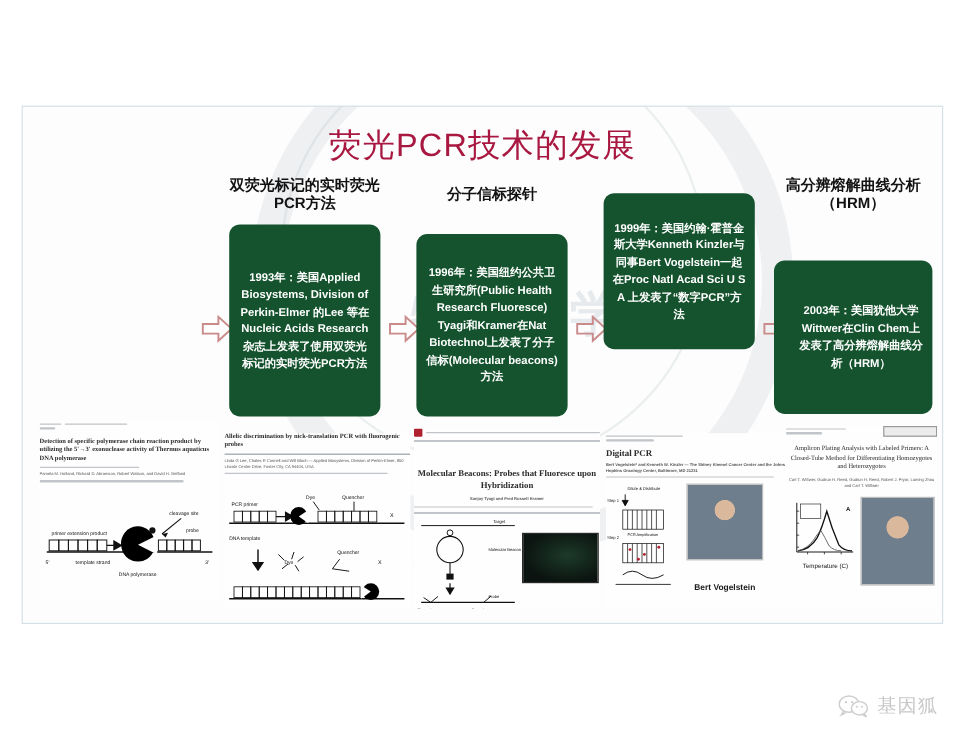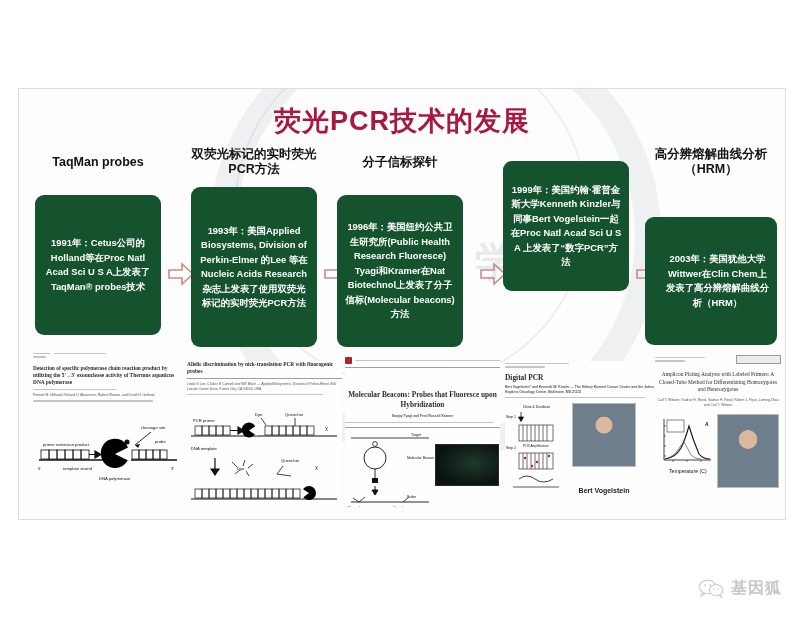--- a/index.html
+++ b/index.html
@@ -58,21 +58,21 @@
     letter-spacing:30px;
     pointer-events:none;
     white-space:nowrap;
   }
 
   #title{
     position:absolute;
     top:14px;left:0;width:100%;
     text-align:center;
     font-size:27px;
-    font-weight:bold;
+    font-weight:normal;
     color:#a81840;
     letter-spacing:1px;
   }
 
   
   .col{position:absolute;top:66px;width:126px;}
   .col-head{
     text-align:center;
     font-size:12.5px;
     font-weight:bold;
@@ -139,58 +139,54 @@
 
   
   #footer{
     position:absolute;
     right:18px;bottom:18px;
     display:flex;align-items:center;gap:7px;
     opacity:.48;
   }
   #footer .wx{width:26px;height:19px;}
   #footer .wx-name{
-    font-size:16px;font-weight:bold;color:#8b8b8b;letter-spacing:1px;
+    font-size:16px;font-weight:normal;color:#8b8b8b;letter-spacing:1px;
   }
 </style>
 </head>
 <body>
 
 <div id="slide">
 
   <div class="watermark"></div>
   <div class="watermark2"></div>
   <div class="wm-text">生物科学</div>
   <div class="wm-text2">检验</div>
 
   <div id="title">荧光PCR技术的发展</div>
 
-  <div class="col" style="left:16px">
-    <div class="col-head">TaqMan probes</div>
-    <div class="box h1">1991年：Cetus公司的Holland等在Proc Natl Acad Sci U S A上发表了TaqMan® probes技术</div>
-  </div>
 
   <div class="arrow" style="left:148px">
     <svg width="28" height="26" viewBox="0 0 28 26">
       <path d="M2 9 h13 V3 l11 10 -11 10 v-6 H2 Z" fill="none" stroke="#c98a8a" stroke-width="1.6"></path>
     </svg>
   </div>
 
   <div class="col" style="left:172px;top:58px">
     <div class="col-head">双荧光标记的实时荧光PCR方法</div>
     <div class="box h2">1993年：美国Applied Biosystems, Division of Perkin-Elmer 的Lee 等在Nucleic Acids Research杂志上发表了使用双荧光标记的实时荧光PCR方法</div>
   </div>
 
   <div class="arrow" style="left:304px">
     <svg width="28" height="26" viewBox="0 0 28 26">
       <path d="M2 9 h13 V3 l11 10 -11 10 v-6 H2 Z" fill="none" stroke="#c98a8a" stroke-width="1.6"></path>
     </svg>
   </div>
 
-  <div class="col" style="left:318px;top:66px">
+  <div class="col" style="left:328px;top:66px">
     <div class="col-head">分子信标探针</div>
     <div class="box h3">1996年：美国纽约公共卫生研究所(Public Health Research Fluoresce) Tyagi和Kramer在Nat Biotechnol上发表了分子信标(Molecular beacons)方法</div>
   </div>
 
   <div class="arrow" style="left:460px">
     <svg width="28" height="26" viewBox="0 0 28 26">
       <path d="M2 9 h13 V3 l11 10 -11 10 v-6 H2 Z" fill="none" stroke="#c98a8a" stroke-width="1.6"></path>
     </svg>
   </div>
 

